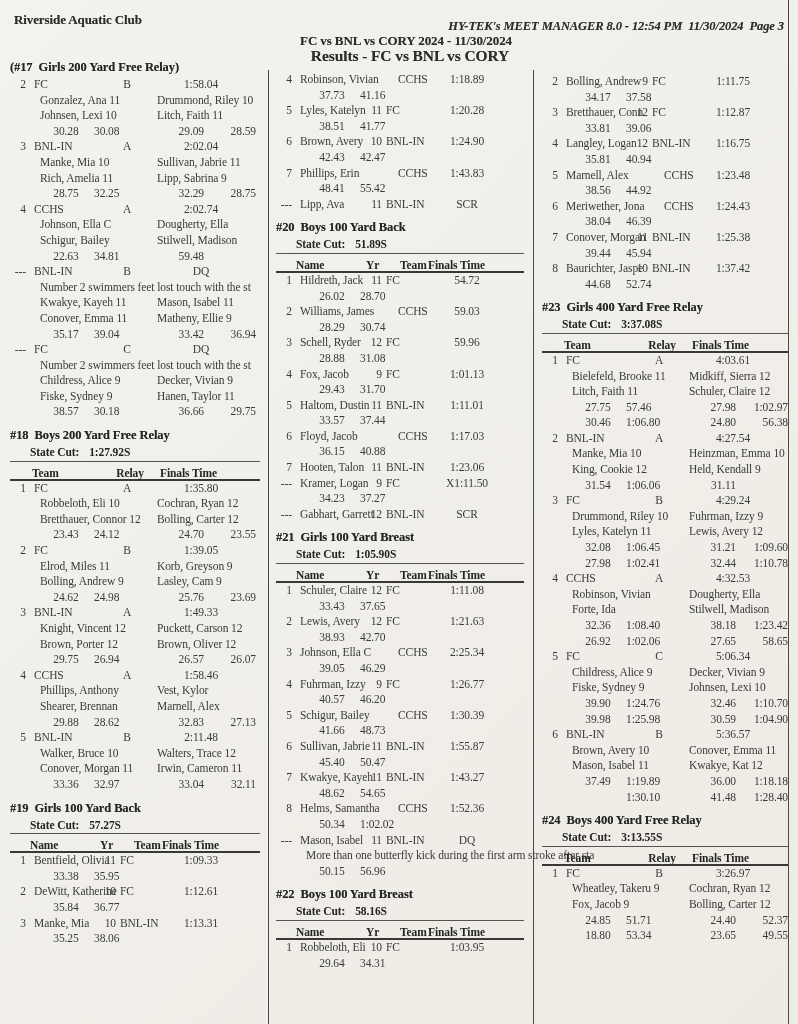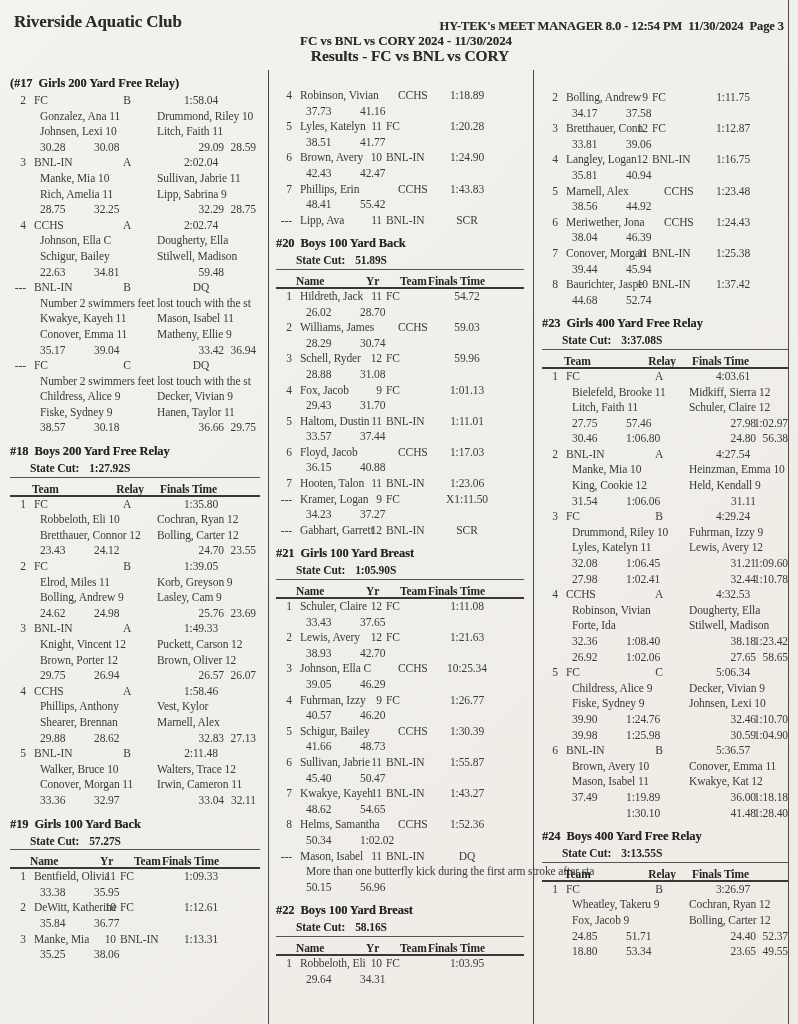--- a/index.html
+++ b/index.html
@@ -1,25 +1,25 @@
 <!DOCTYPE html>
 <html><head>
 <meta charset="utf-8">
 <style>
   html,body{margin:0;padding:0;background:#d8d6d2;}
   .page{position:relative;width:798px;height:1024px;margin:0 auto;overflow:hidden;
     background:linear-gradient(135deg,#f4f2ee 0%,#f1efe9 45%,#edebe4 100%);
     font-family:"Liberation Serif","DejaVu Serif",serif;color:#3a3a3a;letter-spacing:-0.1px;}
   .hdr-text{position:absolute;font-weight:bold;color:#2c2c2c;white-space:pre;text-shadow:0 0 .5px rgba(60,60,60,.5);}
-  #club{left:14px;top:12px;font-size:17px;}
-  #manager{right:14px;top:19px;font-size:12.5px;}
+  #club{left:14px;top:12px;font-size:13px;}
+  #manager{right:14px;top:19px;font-size:12.5px;font-style:italic;}
   #meet{left:0;top:33px;width:812px;text-align:center;font-size:13px;}
   #results{left:0;top:47px;width:820px;text-align:center;font-size:15.5px;}
   .vr{position:absolute;width:1px;background:#4a4a48;}
-  .col{position:absolute;font-size:11.5px;line-height:15.6px;overflow:hidden;margin-top:16px;}
+  .col{position:absolute;font-size:11.5px;line-height:15.6px;overflow:hidden;}
   .col.ovis{overflow:visible;}
   .row{position:relative;height:15.6px;white-space:nowrap;}
   .row span{position:absolute;top:0;}
   .etitle{position:relative;font-weight:bold;font-size:12.5px;color:#242424;margin-top:8px;height:17px;white-space:pre;text-shadow:0 0 .4px rgba(50,50,50,.5);}
   .scut{position:relative;height:15.6px;padding-left:20px;font-weight:bold;color:#242424;white-space:pre;}
   .scut .val{margin-left:10px;}
   .hdrrow{position:relative;height:17px;border-top:1px solid #55534f;border-bottom:2px solid #3a3836;font-weight:bold;color:#242424;}
   .hdrrow span{position:absolute;top:4px;}
   .h-c1{left:22px;}
   .h-relay{left:96px;width:48px;text-align:center;}
@@ -27,23 +27,23 @@
   .h-name{left:20px;}
   .h-yr{left:90px;}
   .h-tm{left:124px;}
   .h-ft2{left:152px;}
   .rank{left:0;width:16px;text-align:right;}
   .rteam{left:24px;}
   .rletter{left:95px;width:44px;text-align:center;}
   .ftime{left:148px;width:86px;text-align:center;}
   .sw1{left:30px;}
   .sw2{left:147px;}
-  .s-c1{left:30px;width:52px;text-align:left;}
+  .s-c1{left:30px;width:52px;text-align:center;}
   .s-c2{left:84px;width:52px;}
-  .s-c3{left:160px;width:54px;text-align:right;}
+  .s-c3{left:140px;width:54px;text-align:right;}
   .s-c4{left:194px;width:52px;text-align:right;}
   .i-name{left:24px;}
   .i-yr{left:84px;width:22px;text-align:right;}
   .i-team{left:110px;}
   .i-team.noyr{left:122px;}
   .note{position:relative;height:15.6px;padding-left:30px;white-space:nowrap;}
 </style>
 </head>
 <body>
 
@@ -485,21 +485,21 @@
       </div>
       <div class="row">
         <span class="s-c1">38.93</span>
         <span class="s-c2">42.70</span>
       </div>
       <div class="row">
         <span class="rank">3</span>
         <span class="i-name">Johnson, Ella C</span>
         <span class="i-yr"></span>
         <span class="i-team noyr">CCHS</span>
-        <span class="ftime">10:25.34</span>
+        <span class="ftime">2:25.34</span>
       </div>
       <div class="row">
         <span class="s-c1">39.05</span>
         <span class="s-c2">46.29</span>
       </div>
       <div class="row">
         <span class="rank">4</span>
         <span class="i-name">Fuhrman, Izzy</span>
         <span class="i-yr">9</span>
         <span class="i-team">FC</span>

